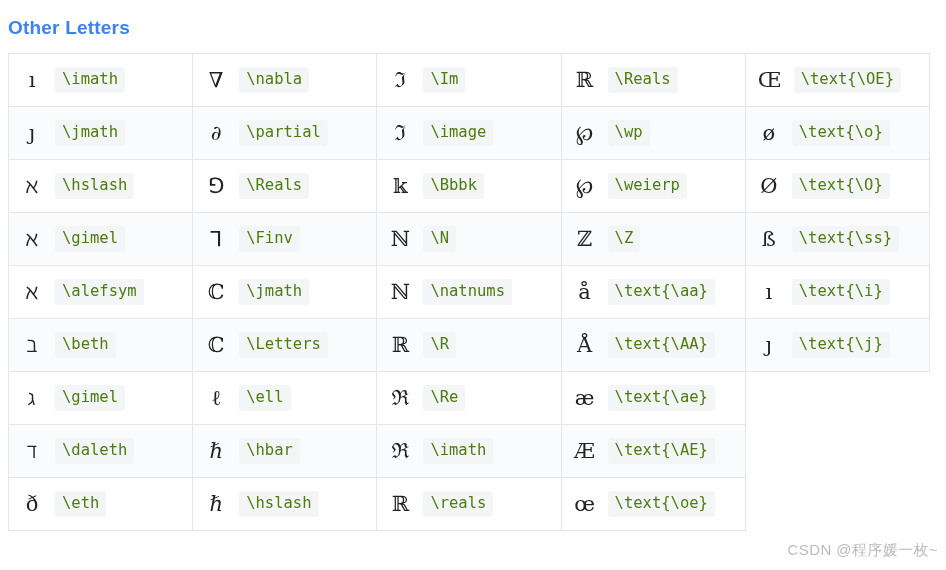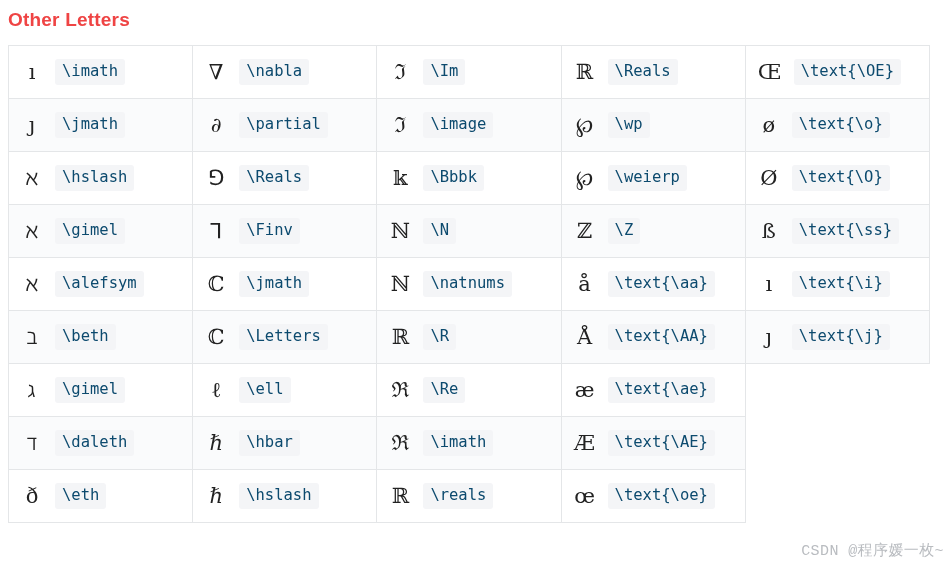--- a/index.html
+++ b/index.html
@@ -11,22 +11,22 @@
     width: 946px;
     height: 570px;
     font-family: "Liberation Sans", sans-serif;
     color: #1a1a1a;
     overflow: hidden;
     position: relative;
   }
   #page-title {
     font-size: 19px;
     font-weight: bold;
-    color: #ef4444;
-    padding: 9px 0 0 8px;
+    color: #3b82f6;
+    padding: 17px 0 0 8px;
     letter-spacing: 0.2px;
   }
   table.symbol-table {
     border-collapse: collapse;
     width: 922px;
     margin: 14px 0 0 8px;
     table-layout: fixed;
   }
   table.symbol-table td {
     border: 1px solid #e4e6e8;
@@ -56,33 +56,33 @@
     font-size: 21px;
     color: #222;
     min-width: 22px;
     text-align: center;
     line-height: 1;
     display: inline-block;
   }
   .cmd {
     font-family: "DejaVu Sans Mono", monospace;
     font-size: 15.5px;
-    color: #0c4a6e;
+    color: #4d7c0f;
     background: #f4f5f7;
     border-radius: 3px;
     padding: 3px 7px;
     line-height: 1.25;
   }
   #watermark {
     position: absolute;
-    right: 2px;
+    right: 8px;
     bottom: 10px;
     font-size: 15px;
     color: #b9bcc0;
-    font-family: Liberation Mono, monospace;
+    font-family: Liberation Sans, sans-serif;
     letter-spacing: 0.4px;
   }
 </style>
 </head>
 <body>
 
 <div id="page-title">Other Letters</div>
 
 <table class="symbol-table">
   <tbody>

